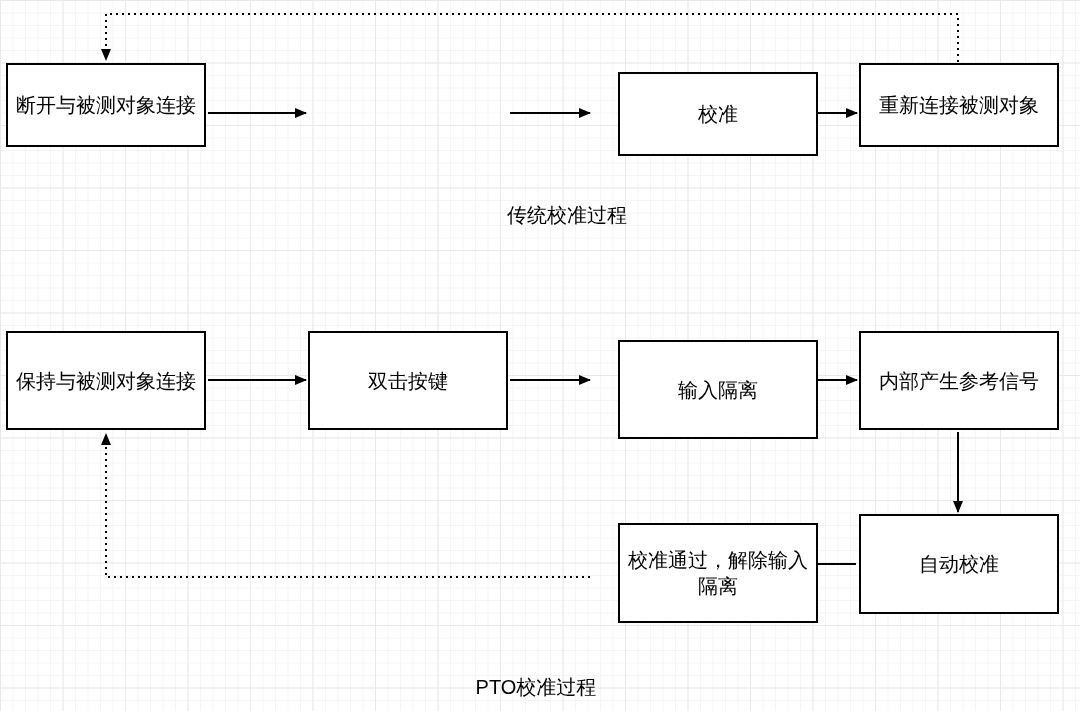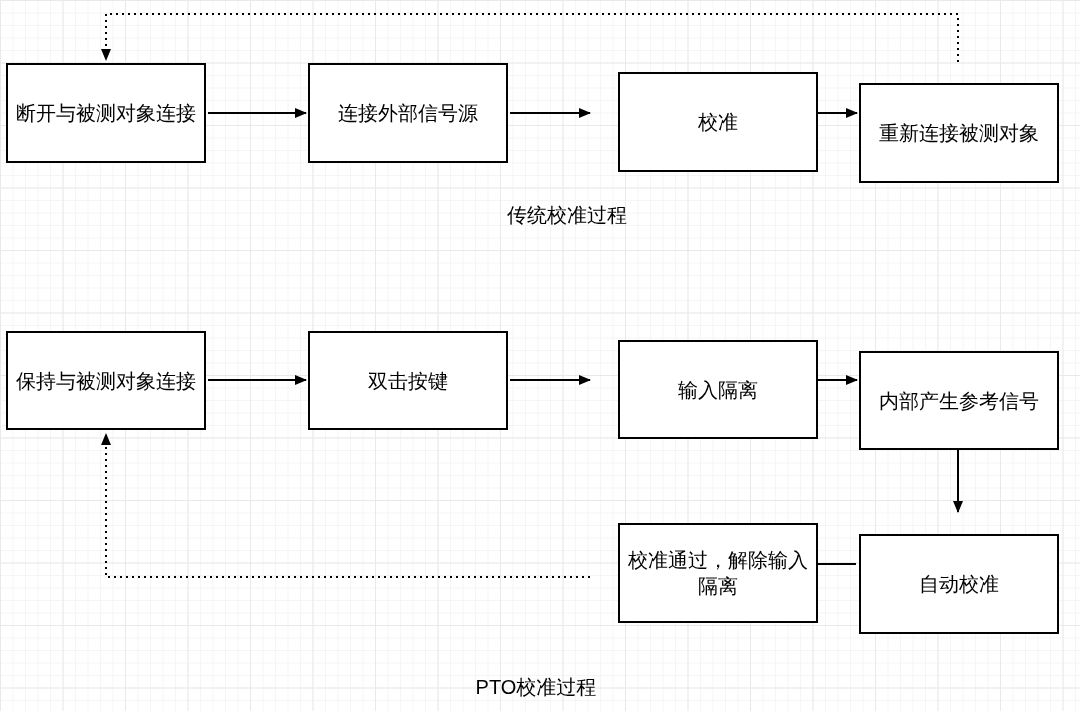--- a/index.html
+++ b/index.html
@@ -30,22 +30,22 @@
   .diagram-title{
     position:absolute;
     width:240px;
     text-align:center;
     font-size:20px;line-height:24px;color:#000000;
     white-space:nowrap;
   }
   .col1{left:6px;width:200px;}
   .col2{left:308px;width:200px;}
   .col3{left:618px;width:200px;margin-top:9px;}
-  .col4{left:859px;width:200px;margin-top:20px;}
-  .row1{top:63px;height:100px;}
+  .col4{left:859px;width:200px;}
+  .row1{top:63px;height:84px;}
   .row2{top:331px;height:99px;}
   .row3{top:514px;height:100px;}
 </style>
 </head>
 <body>
 
 <div class="canvas">
 
   <svg class="wires" viewBox="0 0 1080 711">
     <defs>
@@ -64,23 +64,20 @@
     <path d="M510,380 H590" stroke="#000" stroke-width="2" fill="none" marker-end="url(#arrow)"></path>
     <path d="M794,380 H857" stroke="#000" stroke-width="2" fill="none" marker-end="url(#arrow)"></path>
     <path d="M958,432 V512" stroke="#000" stroke-width="2" fill="none" marker-end="url(#arrow)"></path>
     <path d="M856,564 H796" stroke="#000" stroke-width="2" fill="none" marker-end="url(#arrow)"></path>
 
     <path d="M590,577 H106 V434" stroke="#000" stroke-width="2" fill="none" stroke-dasharray="2 4" marker-end="url(#arrow)"></path>
   </svg>
 
   <div class="node col1 row1">
     <span>断开与被测对象连接</span>
-  </div>
-  <div class="node col2 row1">
-    <span>连接外部信号源</span>
   </div>
   <div class="node col3 row1">
     <span>校准</span>
   </div>
   <div class="node col4 row1">
     <span>重新连接被测对象</span>
   </div>
 
   <div class="diagram-title" style="left:447px;top:203px;">传统校准过程</div>
 

